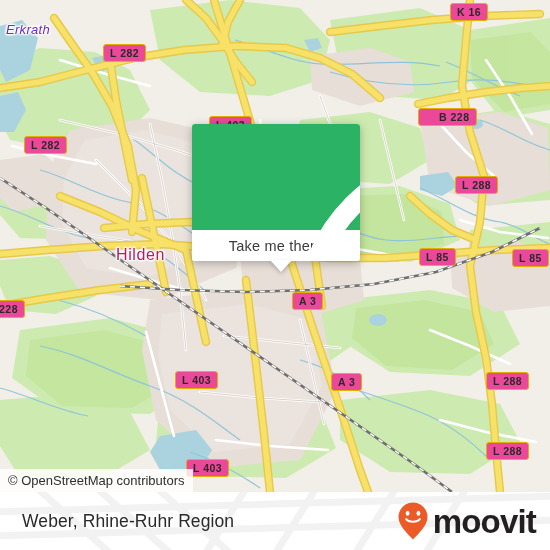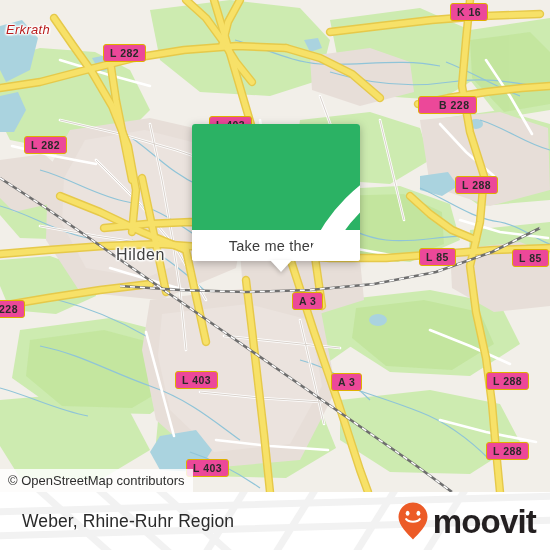--- a/index.html
+++ b/index.html
@@ -49,36 +49,36 @@
     padding: 1.5px 6px 2px 6px;
     white-space: nowrap;
     line-height: 12px;
     box-sizing: border-box;
     text-align: center;
   }
 
   
   .place-label {
     position: absolute;
-    color: #404040;
+    color: #be185d;
     font-family: "Liberation Sans", sans-serif;
     white-space: nowrap;
     text-shadow:
        1px 0 2px #fff, -1px 0 2px #fff, 0 1px 2px #fff, 0 -1px 2px #fff,
        1px 1px 2px #fff, -1px -1px 2px #fff, 1px -1px 2px #fff, -1px 1px 2px #fff;
   }
   .place-town {
     font-size: 16px;
     letter-spacing: 0.6px;
   }
   .place-italic {
     font-size: 13px;
     font-style: italic;
     letter-spacing: 0.3px;
-    color: #b91c1c;
+    color: #6d28d9;
   }
 
   
   #popup {
     position: absolute;
     left: 192px;
     top: 124px;
     width: 168px;
     height: 137px;
     filter: drop-shadow(0 2px 4px rgba(0,0,0,0.28));
@@ -385,21 +385,21 @@
         </g>
 
       </g>
     </svg>
 
     <div class="place-label place-italic" style="left:6px; top:22px;">Erkrath</div>
     <div class="place-label place-town" style="left:116px; top:246px;">Hilden</div>
 
     <div class="shield" style="left:450px; top:3px;">K 16</div>
     <div class="shield" style="left:103px; top:44px;">L 282</div>
-    <div class="shield" style="left:418px; top:96px;padding-left:20px;">B 228</div>
+    <div class="shield" style="left:418px; top:108px;padding-left:20px;">B 228</div>
     <div class="shield" style="left:209px; top:116px;">L 403</div>
     <div class="shield" style="left:24px;  top:136px;">L 282</div>
     <div class="shield" style="left:455px; top:176px;">L 288</div>
     <div class="shield" style="left:419px; top:248px;">L 85</div>
     <div class="shield" style="left:512px; top:249px;">L 85</div>
     <div class="shield" style="left:292px; top:292px;">A 3</div>
     <div class="shield" style="left:-8px;  top:300px;">228</div>
     <div class="shield" style="left:331px; top:373px;">A 3</div>
     <div class="shield" style="left:175px; top:371px;">L 403</div>
     <div class="shield" style="left:486px; top:372px;">L 288</div>

